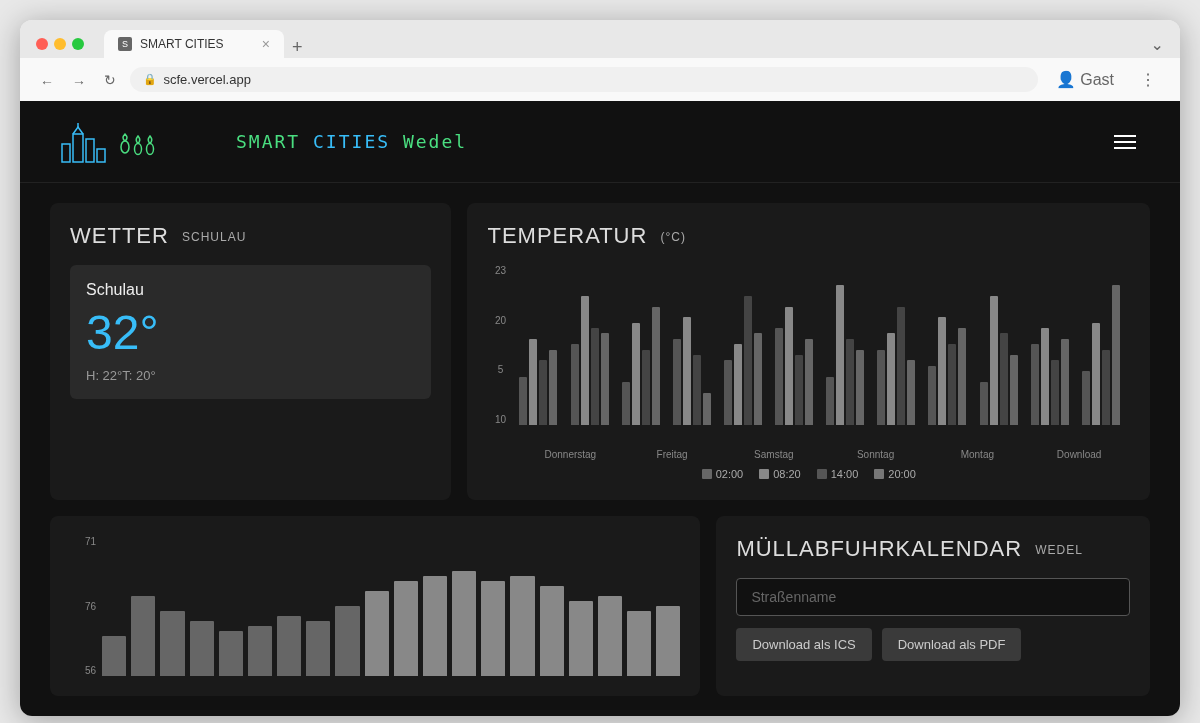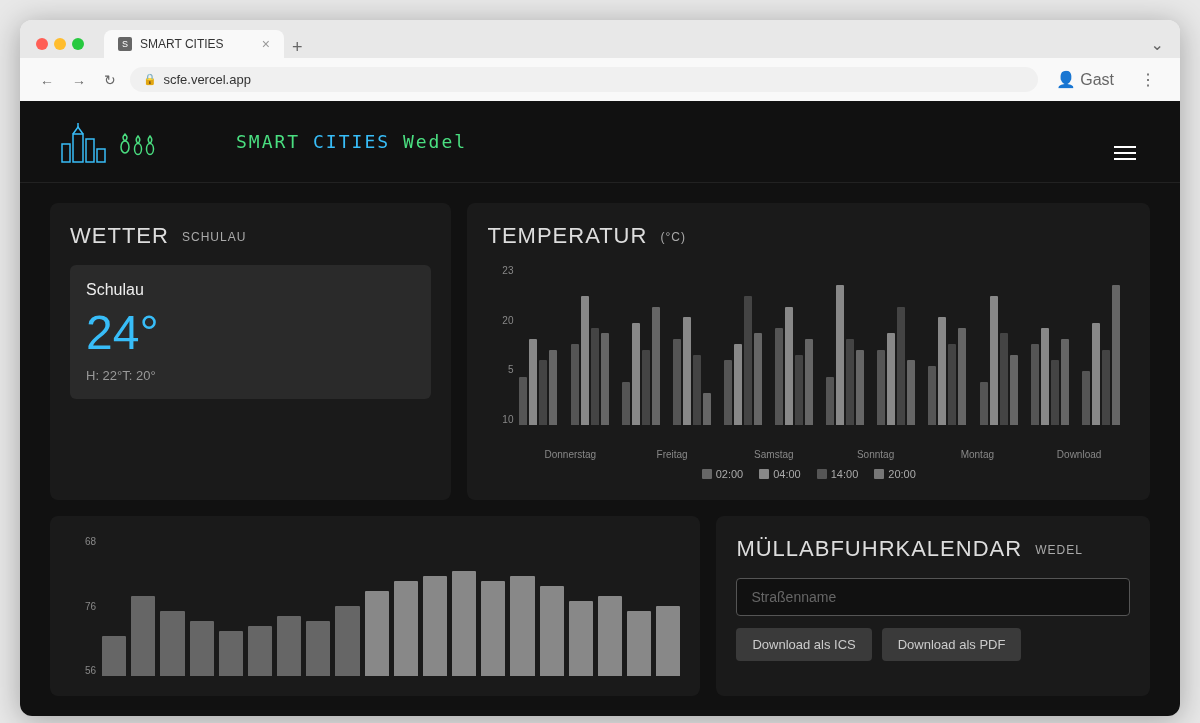--- a/index.html
+++ b/index.html
@@ -121,21 +121,21 @@
       background: #111;
       min-height: 580px;
       padding: 0;
     }
 
     
     .app-header {
       background: #111;
       padding: 18px 40px;
       display: flex;
-      align-items: flex-end;
+      align-items: center;
       justify-content: space-between;
       border-bottom: 1px solid #222;
     }
     .logo-area {
       display: flex;
       align-items: center;
       gap: 16px;
     }
     .logo-svg { flex-shrink: 0; }
     .logo-text {
@@ -225,21 +225,21 @@
     }
     .y-axis {
       position: absolute;
       left: 0;
       top: 0;
       bottom: 20px;
       width: 30px;
       display: flex;
       flex-direction: column;
       justify-content: space-between;
-      align-items: flex-end;
+      align-items: center;
       padding-right: 4px;
     }
     .y-label { font-size: 10px; color: #888; }
     .chart-group {
       display: flex;
       align-items: flex-end;
       gap: 2px;
       flex: 1;
     }
     .bar {
@@ -426,21 +426,21 @@
 
     <div class="dashboard">
 
       <div class="card">
         <div class="card-title">
           <span>WETTER</span>
           <span class="card-title-sub">SCHULAU</span>
         </div>
         <div class="weather-inner">
           <div class="weather-location">Schulau</div>
-          <div class="weather-temp">24°</div>
+          <div class="weather-temp">32°</div>
           <div class="weather-details">H: 22°T: 20°</div>
         </div>
       </div>
 
       <div class="card">
         <div class="card-title">
           <span>TEMPERATUR</span>
           <span class="card-title-sub">(°C)</span>
         </div>
         <div class="chart-container">
@@ -534,39 +534,39 @@
           <span class="x-label">Montag</span>
           <span class="x-label">Download</span>
         </div>
         <div class="chart-legend">
           <div class="legend-item">
             <div class="legend-dot bar-02"></div>
             <span>02:00</span>
           </div>
           <div class="legend-item">
             <div class="legend-dot bar-08"></div>
-            <span>04:00</span>
+            <span>08:20</span>
           </div>
           <div class="legend-item">
             <div class="legend-dot bar-14"></div>
             <span>14:00</span>
           </div>
           <div class="legend-item">
             <div class="legend-dot bar-20"></div>
             <span>20:00</span>
           </div>
         </div>
       </div>
 
       <div class="bottom-row">
 
         <div class="card">
           <div class="humidity-chart">
             <div class="humidity-y">
-              <span class="y-label">68</span>
+              <span class="y-label">71</span>
               <span class="y-label">76</span>
               <span class="y-label">56</span>
             </div>
             <div class="humidity-bars" id="humidity-bars">
 
             <div class="h-bar" style="height: 40px; background: rgb(102, 102, 102);"></div>
                 <div class="h-bar" style="height: 80px; background: rgb(102, 102, 102);"></div>
                 <div class="h-bar" style="height: 65px; background: rgb(102, 102, 102);"></div>
                 <div class="h-bar" style="height: 55px; background: rgb(102, 102, 102);"></div>
                 <div class="h-bar" style="height: 45px; background: rgb(102, 102, 102);"></div>

